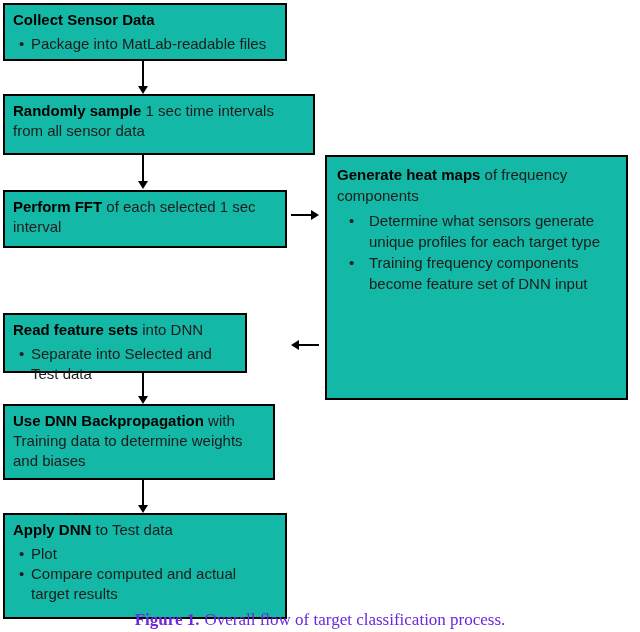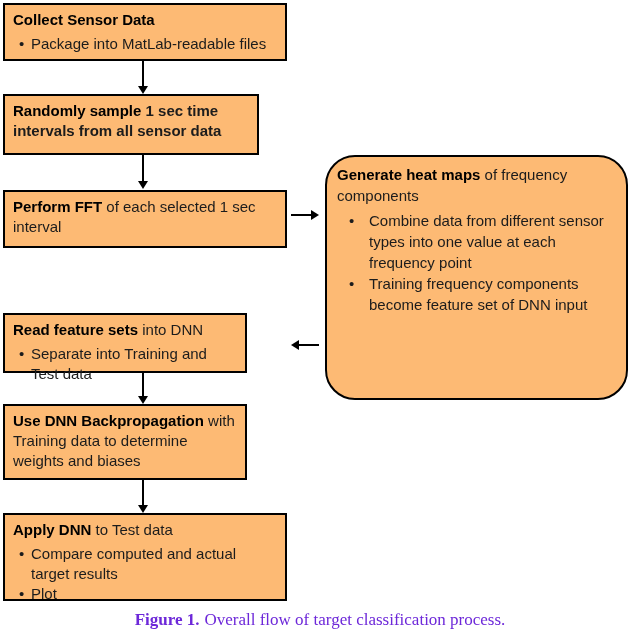--- a/index.html
+++ b/index.html
@@ -9,21 +9,21 @@
   .canvas {
     position: absolute; left: 0; top: 0; width: 640px; height: 632px;
     background: #ffffff;
     font-family: "Liberation Sans", "DejaVu Sans", sans-serif;
     color: #1c1c1c;
   }
 
   .box {
     position: absolute;
     border: 2px solid #000000;
-    background: #fdba74;
+    background: #14b8a6;
     padding: 5px 8px;
     font-size: 15px;
     line-height: 20px;
   }
   .box b { color: #000000; }
 
   .side-box {
     padding: 7px 10px;
     line-height: 21px;
   }
@@ -79,77 +79,77 @@
     <ul class="bullets">
       <li>Package into MatLab-readable files</li>
     </ul>
   </div>
 
   <div class="arrow down" style="left:137px; top:61px; width:12px; height:33px;">
     <span class="shaft"></span>
       <span class="head"></span>
   </div>
 
-  <div class="box" style="left:3px; top:94px; width:256px; height:61px;font-weight:bold;">
+  <div class="box" style="left:3px; top:94px; width:312px; height:61px;">
     <div><b>Randomly sample</b><span> 1 sec time intervals from all sensor data</span></div>
   </div>
 
   <div class="arrow down" style="left:137px; top:155px; width:12px; height:34px;">
     <span class="shaft"></span>
       <span class="head"></span>
   </div>
 
   <div class="box" style="left:3px; top:190px; width:284px; height:58px;">
     <div><b>Perform FFT</b><span> of each selected 1 sec interval</span></div>
   </div>
 
   <div class="arrow right" style="left:291px; top:209px; width:28px; height:12px;">
     <span class="shaft"></span>
       <span class="head"></span>
   </div>
 
-  <div class="box side-box" style="left:325px; top:155px; width:303px; height:245px;border-radius:30px;">
+  <div class="box side-box" style="left:325px; top:155px; width:303px; height:245px;">
     <div><b>Generate heat maps</b><span> of frequency components</span></div>
     <ul class="bullets">
-      <li>Combine data from different sensor types into one value at each frequency point</li>
+      <li>Determine what sensors generate unique profiles for each target type</li>
       <li>Training frequency components become feature set of DNN input</li>
     </ul>
   </div>
 
   <div class="arrow left" style="left:291px; top:339px; width:28px; height:12px;">
     <span class="shaft"></span>
       <span class="head"></span>
   </div>
 
   <div class="box" style="left:3px; top:313px; width:244px; height:60px;">
     <div><b>Read feature sets</b><span> into DNN</span></div>
     <ul class="bullets">
-      <li>Separate into Training and Test data</li>
+      <li>Separate into Selected and Test data</li>
     </ul>
   </div>
 
   <div class="arrow down" style="left:137px; top:373px; width:12px; height:31px;">
     <span class="shaft"></span>
       <span class="head"></span>
   </div>
 
-  <div class="box" style="left:3px; top:404px; width:244px; height:76px;">
+  <div class="box" style="left:3px; top:404px; width:272px; height:76px;">
     <div><b>Use DNN Backpropagation</b><span> with Training data to determine weights and biases</span></div>
   </div>
 
   <div class="arrow down" style="left:137px; top:480px; width:12px; height:33px;">
     <span class="shaft"></span>
       <span class="head"></span>
   </div>
 
-  <div class="box" style="left:3px; top:513px; width:284px; height:88px;">
+  <div class="box" style="left:3px; top:513px; width:284px; height:106px;">
     <div><b>Apply DNN</b><span> to Test data</span></div>
     <ul class="bullets">
+      <li>Plot</li>
       <li>Compare computed and actual target results</li>
-      <li>Plot</li>
     </ul>
   </div>
 
   <div class="caption">
     <b class="cap-label">Figure 1.</b><span class="cap-text">Overall flow of target classification process.</span>
   </div>
 
 </div>
 
 </body></html>

